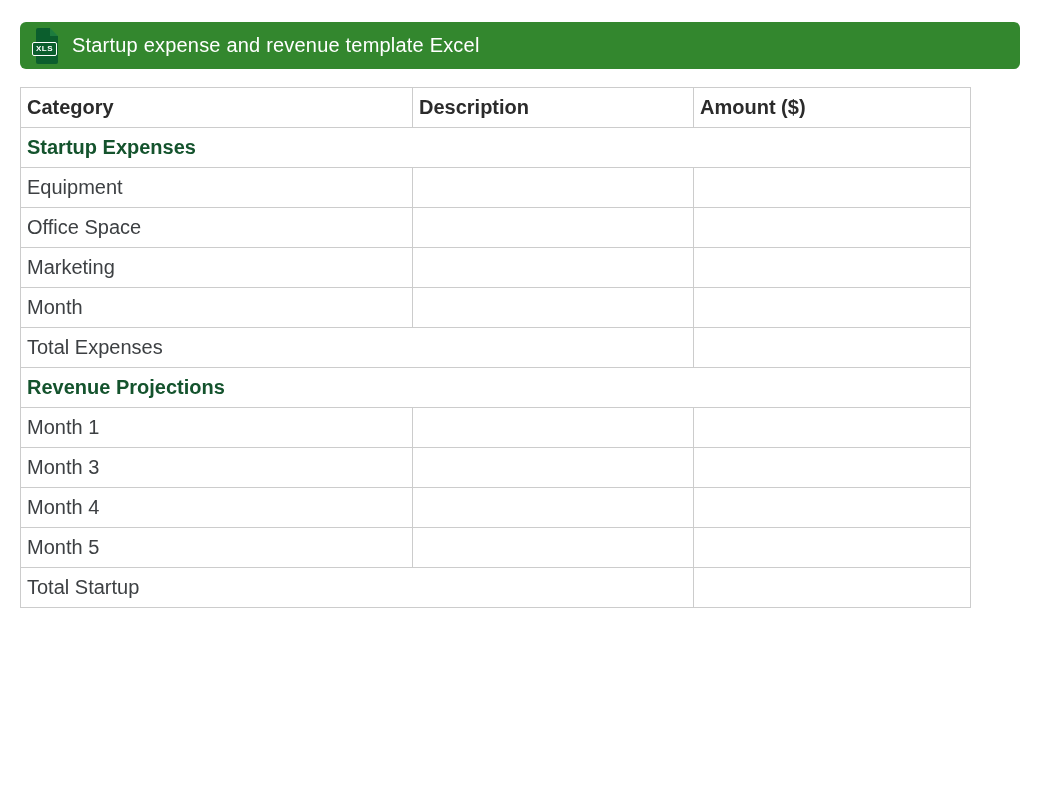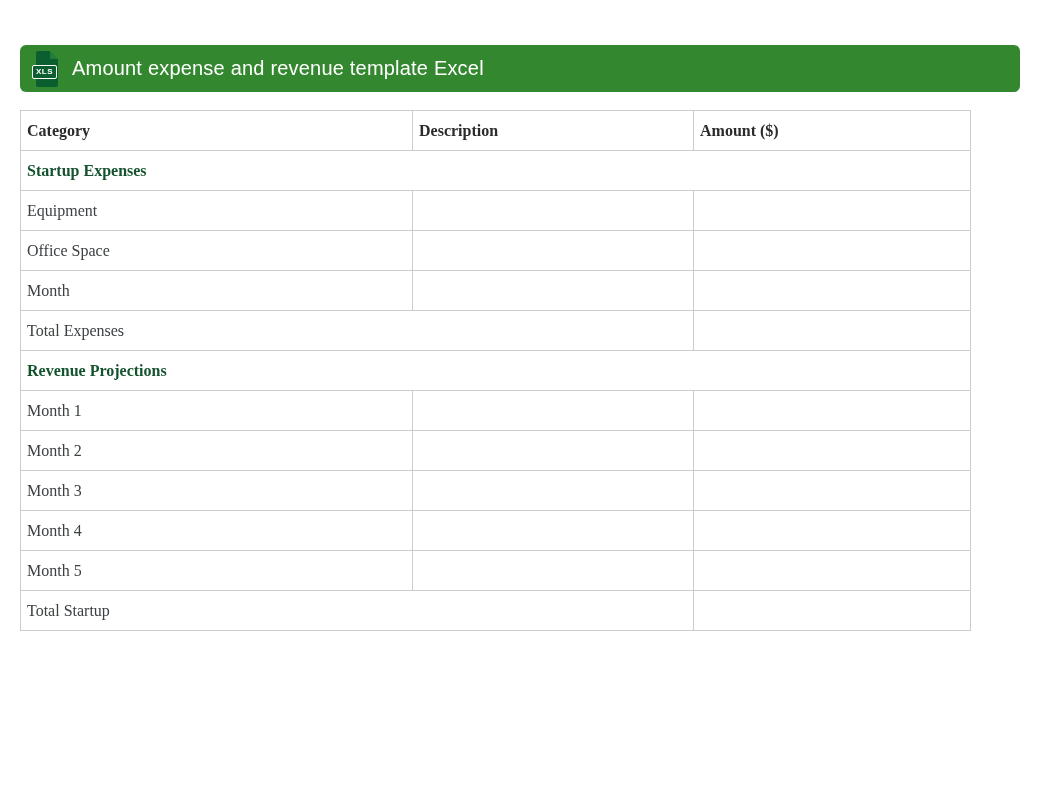--- a/index.html
+++ b/index.html
@@ -4,21 +4,21 @@
 <style>
   * { margin: 0; padding: 0; box-sizing: border-box; }
   html, body {
     width: 1040px;
     background: #ffffff;
     font-family: "Liberation Sans", sans-serif;
   }
   .page {
     width: 1040px;
     height: 800px;
-    padding: 45px 20px 0 20px;
+    padding: 22px 20px 0 20px;
     position: relative;
   }
 
   
   .header-bar {
     width: 1000px;
     height: 47px;
     background: #33872e;
     border-radius: 6px;
     display: flex;
@@ -80,24 +80,23 @@
     table-layout: fixed;
   }
   .template-table col.c1 { width: 392px; }
   .template-table col.c2 { width: 281px; }
   .template-table col.c3 { width: 277px; }
   .template-table th,
   .template-table td {
     border: 1px solid #cccccc;
     height: 40px;
     padding: 0 8px 0 6px;
-    font-size: 16px;
+    font-size: 20px;
     vertical-align: middle;
     text-align: left;
-    font-family: Liberation Serif, serif;
   }
   .template-table th {
     font-weight: bold;
     color: #2b2b2b;
   }
   .template-table td {
     color: #3d4043;
     font-weight: normal;
   }
   .template-table td.section-cell {
@@ -119,21 +118,21 @@
 
 <div class="page">
 
   <div class="header-bar">
     <div class="xls-icon">
       <div class="xls-doc">
         <div class="xls-doc-fold"></div>
       </div>
       <div class="xls-badge">XLS</div>
     </div>
-    <div class="header-title">Amount expense and revenue template Excel</div>
+    <div class="header-title">Startup expense and revenue template Excel</div>
   </div>
 
   <table class="template-table">
     <colgroup>
         <col class="c1">
         <col class="c2">
         <col class="c3">
       </colgroup>
     <thead>
       <tr>
@@ -150,38 +149,38 @@
         <td>Equipment</td>
         <td></td>
         <td></td>
       </tr>
       <tr>
         <td>Office Space</td>
         <td></td>
         <td></td>
       </tr>
       <tr>
+        <td>Marketing</td>
+        <td></td>
+        <td></td>
+      </tr>
+      <tr>
         <td>Month</td>
         <td></td>
         <td></td>
       </tr>
       <tr>
         <td colspan="2">Total Expenses</td>
         <td></td>
       </tr>
       <tr>
         <td class="section-cell" colspan="3">Revenue Projections</td>
       </tr>
       <tr>
         <td>Month 1</td>
-        <td></td>
-        <td></td>
-      </tr>
-      <tr>
-        <td>Month 2</td>
         <td></td>
         <td></td>
       </tr>
       <tr>
         <td>Month 3</td>
         <td></td>
         <td></td>
       </tr>
       <tr>
         <td>Month 4</td>

